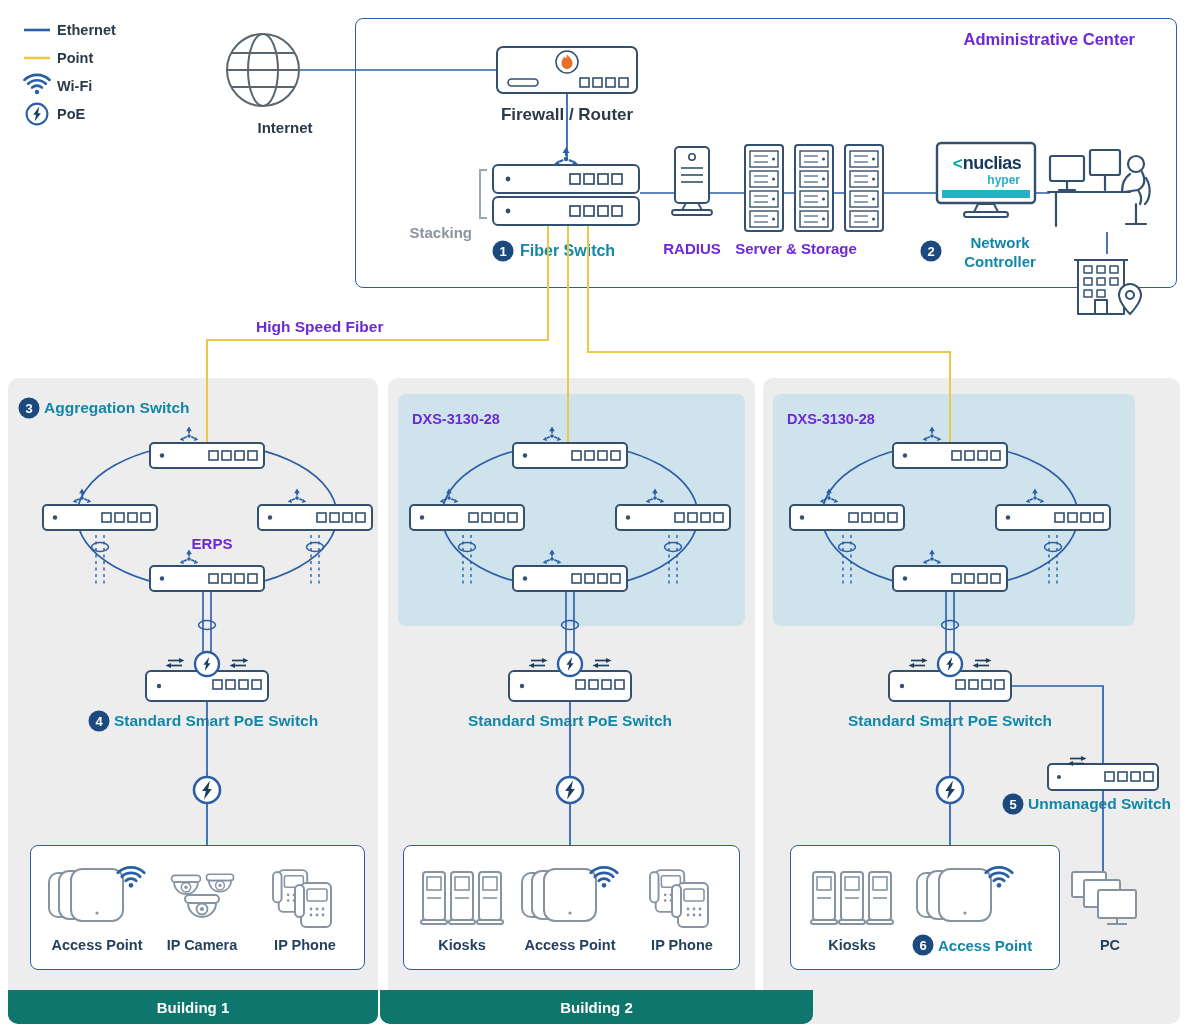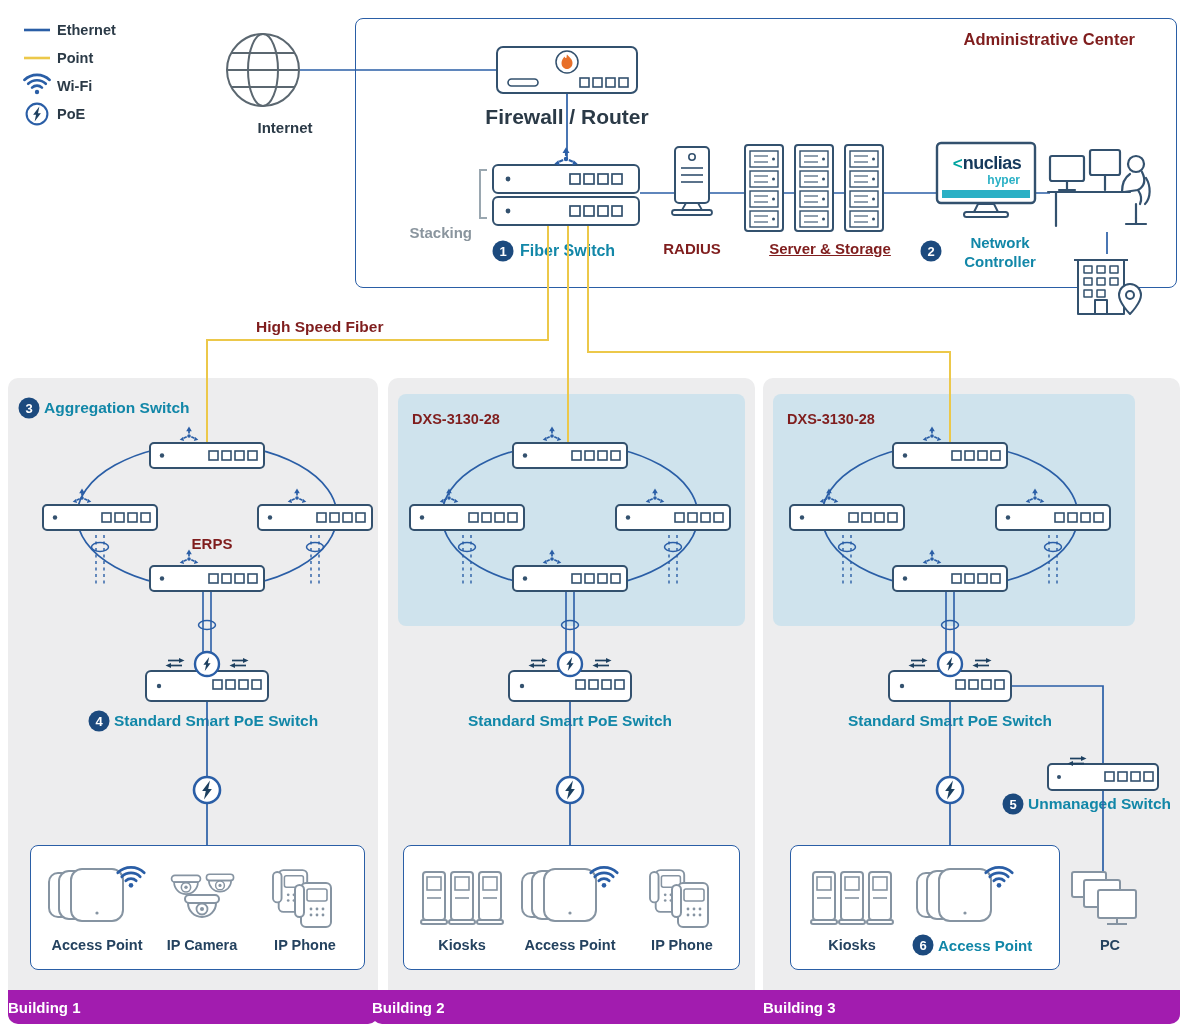--- a/index.html
+++ b/index.html
@@ -2,24 +2,24 @@
 <html><head>
 <meta charset="utf-8">
 <style>
   *{margin:0;padding:0;box-sizing:border-box}
   body{font-family:"Liberation Sans",sans-serif;background:#fff}
   .stage{position:relative;width:1200px;height:1034px;background:#fff;overflow:hidden}
   .abs{position:absolute}
   .panel{position:absolute;background:#ededee;border-radius:10px}
   .bluepanel{position:absolute;background:#cfe3ed;border-radius:8px}
   .devbox{position:absolute;background:#fff;border:1.6px solid #2a5ea6;border-radius:8px}
-  .footer{position:absolute;height:34px;background:#a21caf;border-radius:0 0 10px 10px;display:flex;align-items:center;color:#fff;font-weight:bold;font-size:15px}
+  .footer{position:absolute;height:34px;background:#0f766e;border-radius:0 0 10px 10px;display:flex;align-items:center;justify-content:center;color:#fff;font-weight:bold;font-size:15px}
   .adminbox{position:absolute;border:1.6px solid #2a5ea6;border-radius:8px}
   .lbl{position:absolute;white-space:nowrap;font-weight:bold}
-  .navy{color:#7f1d1d;font-size:15px}
+  .navy{color:#6d28d9;font-size:15px}
   .dark{color:#2b3a47;font-size:14.5px}
   .teal{color:#1287a8;font-size:15.5px}
   .gray{color:#8a959e;font-size:15px}
   .devlbl{color:#24425f;font-size:14.5px}
   .c{transform:translateX(-50%)}
   .badge{position:absolute;width:21px;height:21px;border-radius:50%;background:#1c4a7e;color:#fff;font-size:13px;font-weight:bold;display:flex;align-items:center;justify-content:center;transform:translate(-50%,-50%);z-index:5}
   svg.layer{position:absolute;left:0;top:0;pointer-events:none;z-index:3}
 </style>
 </head>
 <body>
@@ -35,25 +35,22 @@
   <div class="bluepanel" style="left:398px;top:394px;width:347px;height:232px;"></div>
   <div class="bluepanel" style="left:773px;top:394px;width:362px;height:232px;"></div>
 
   <div class="devbox" style="left:30px;top:845px;width:335px;height:125px;"></div>
   <div class="devbox" style="left:403px;top:845px;width:337px;height:125px;"></div>
   <div class="devbox" style="left:790px;top:845px;width:270px;height:125px;"></div>
 
   <div class="footer" style="left:8px;top:990px;width:370px;">
       <span>Building 1</span>
     </div>
-  <div class="footer" style="left:372px;top:990px;width:433px;">
+  <div class="footer" style="left:380px;top:990px;width:433px;">
       <span>Building 2</span>
-    </div>
-  <div class="footer" style="left:763px;top:990px;width:417px;">
-      <span>Building 3</span>
     </div>
 
   <svg class="layer" width="1200" height="1034" viewBox="0 0 1200 1034">
     <defs>
       <g id="emb">
         <circle r="1.8" fill="#2a5ea6"></circle>
         <g stroke="#2a5ea6" stroke-width="1.7" fill="none">
           <line x1="0" y1="-2.5" x2="0" y2="-5.5"></line>
           <line x1="-2.3" y1="0.8" x2="-5.5" y2="2.2"></line>
           <line x1="2.3" y1="0.8" x2="5.5" y2="2.2"></line>
@@ -377,26 +374,26 @@
     <use href="#pc" transform="translate(1108,902)"></use>
   </svg>
 
   <div class="lbl dark" style="left:57px;top:22px;">Ethernet</div>
   <div class="lbl dark" style="left:57px;top:50px;">Point</div>
   <div class="lbl dark" style="left:57px;top:78px;">Wi-Fi</div>
   <div class="lbl dark" style="left:57px;top:106px;">PoE</div>
 
   <div class="lbl navy" style="left:935px;top:30px;width:200px;text-align:right;font-size:16.5px;">Administrative Center</div>
   <div class="lbl dark c" style="left:263px;top:119px;font-size:15px;padding-left:44px;">Internet</div>
-  <div class="lbl dark c" style="left:567px;top:105px;font-size:21px;">Firewall / Router</div>
+  <div class="lbl dark c" style="left:567px;top:105px;font-size:17px;">Firewall / Router</div>
   <div class="lbl gray" style="left:384px;top:188px;width:88px;text-align:right;margin-top:36px;">Stacking</div>
   <div class="badge" style="left:503px;top:251px;">1</div>
   <div class="lbl teal" style="left:520px;top:242px;font-size:16px;">Fiber Switch</div>
   <div class="lbl navy c" style="left:692px;top:240px;">RADIUS</div>
-  <div class="lbl navy c" style="left:830px;top:240px;text-decoration:underline;">Server &amp; Storage</div>
+  <div class="lbl navy c" style="left:796px;top:240px;">Server &amp; Storage</div>
   <div class="badge" style="left:931px;top:251px;">2</div>
   <div class="lbl teal" style="left:944px;top:234px;width:112px;text-align:center;white-space:normal;line-height:1.25;font-size:15px;">Network Controller</div>
 
   <div class="abs" style="left:944px;top:154px;width:86px;text-align:center;line-height:1;z-index:4;">
     <span style="color:#00a4a0;font-weight:bold;font-size:17px;">&lt;</span><span style="color:#16395c;font-weight:bold;font-size:18px;letter-spacing:-0.5px;margin-top:9px;">nuclias</span>
     <div style="color:#2ab0c5;font-weight:bold;font-size:12px;text-align:right;padding-right:10px;margin-top:2px;">hyper</div>
   </div>
 
   <div class="lbl navy" style="left:256px;top:318px;font-size:15.5px;">High Speed Fiber</div>
 

